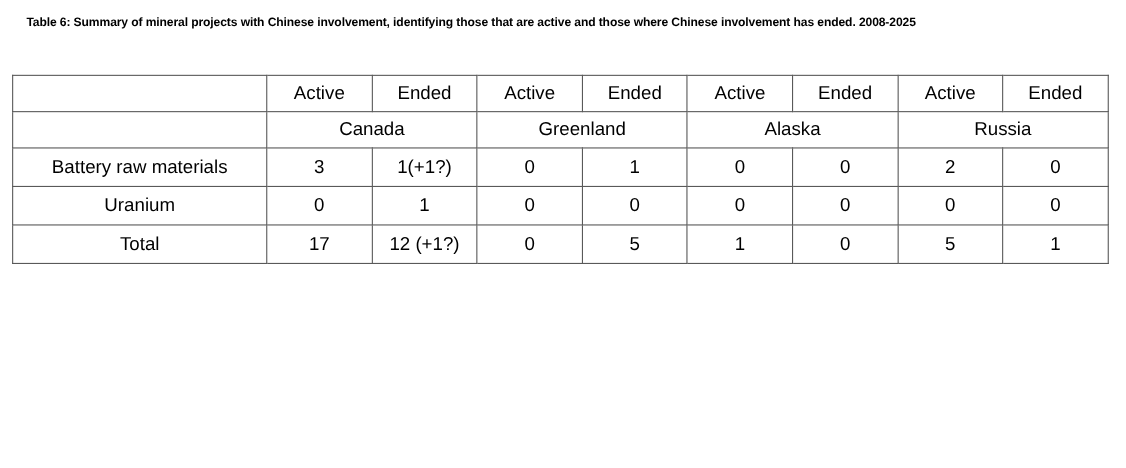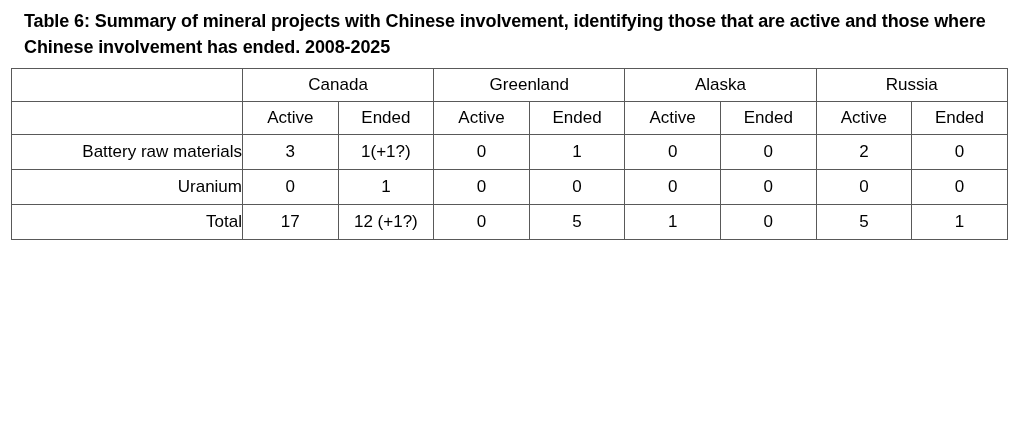--- a/index.html
+++ b/index.html
@@ -22,21 +22,21 @@
     height: 425px;
     box-sizing: border-box;
     padding: 0;
   }
 
   .caption {
     position: absolute;
     left: 24px;
     top: 8px;
     width: 980px;
-    font-size: 18px;
+    font-size: 11px;
     font-weight: bold;
     line-height: 26px;
     letter-spacing: -0.1px;
     color: #000;
   }
 
   .table-wrap {
     position: absolute;
     left: 11px;
     top: 68px;
@@ -59,21 +59,21 @@
     color: #000;
     vertical-align: middle;
     background: #fff;
   }
 
   
   .col-label { width: 231px; }
   .col-sub   { width: 95.6px; }
 
   td.rowlabel {
-    text-align: right;
+    text-align: center;
     padding: 4px 6px 4px 13px;
     font-size: 17px;
     height: 34px;
     line-height: 20px;
     white-space: nowrap;
     margin-left: 12px;
   }
 
   td.num {
     text-align: center;
@@ -127,37 +127,37 @@
           <col class="col-sub">
         <col class="col-sub">
           <col class="col-sub">
         <col class="col-sub">
           <col class="col-sub">
         <col class="col-sub">
           <col class="col-sub">
       </colgroup>
       <thead>
         <tr>
+          <th class="blank"></th>
+          <th class="subhead">Active</th>
+          <th class="subhead">Ended</th>
+          <th class="subhead">Active</th>
+          <th class="subhead">Ended</th>
+          <th class="subhead">Active</th>
+          <th class="subhead">Ended</th>
+          <th class="subhead">Active</th>
+          <th class="subhead">Ended</th>
+        </tr>
+        <tr>
           <th class="blank" rowspan="1"></th>
           <th class="region" colspan="2">Canada</th>
           <th class="region" colspan="2">Greenland</th>
           <th class="region" colspan="2">Alaska</th>
           <th class="region" colspan="2">Russia</th>
         </tr>
-        <tr>
-          <th class="blank"></th>
-          <th class="subhead">Active</th>
-          <th class="subhead">Ended</th>
-          <th class="subhead">Active</th>
-          <th class="subhead">Ended</th>
-          <th class="subhead">Active</th>
-          <th class="subhead">Ended</th>
-          <th class="subhead">Active</th>
-          <th class="subhead">Ended</th>
-        </tr>
       </thead>
       <tbody>
 
         <tr>
           <td class="rowlabel">Battery raw materials</td>
           <td class="num">
               <span class="wrapcell">3</span>
             </td>
           <td class="num">
               <span class="wrapcell">1(+1?)</span>

